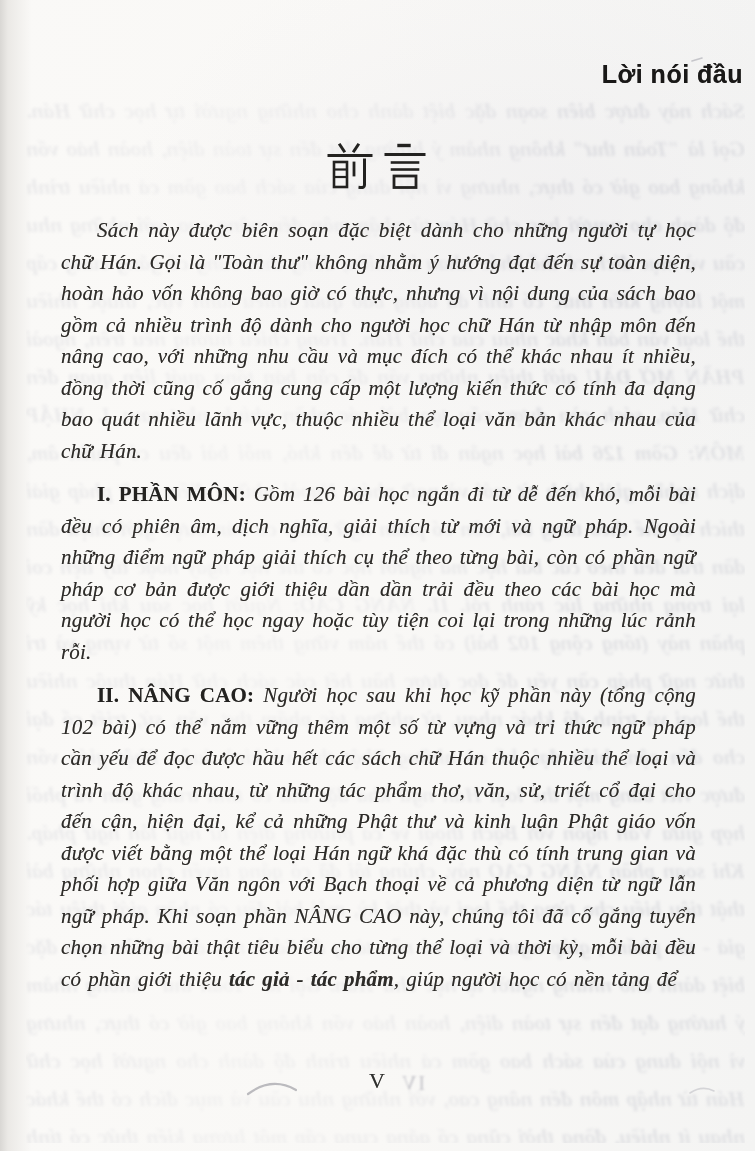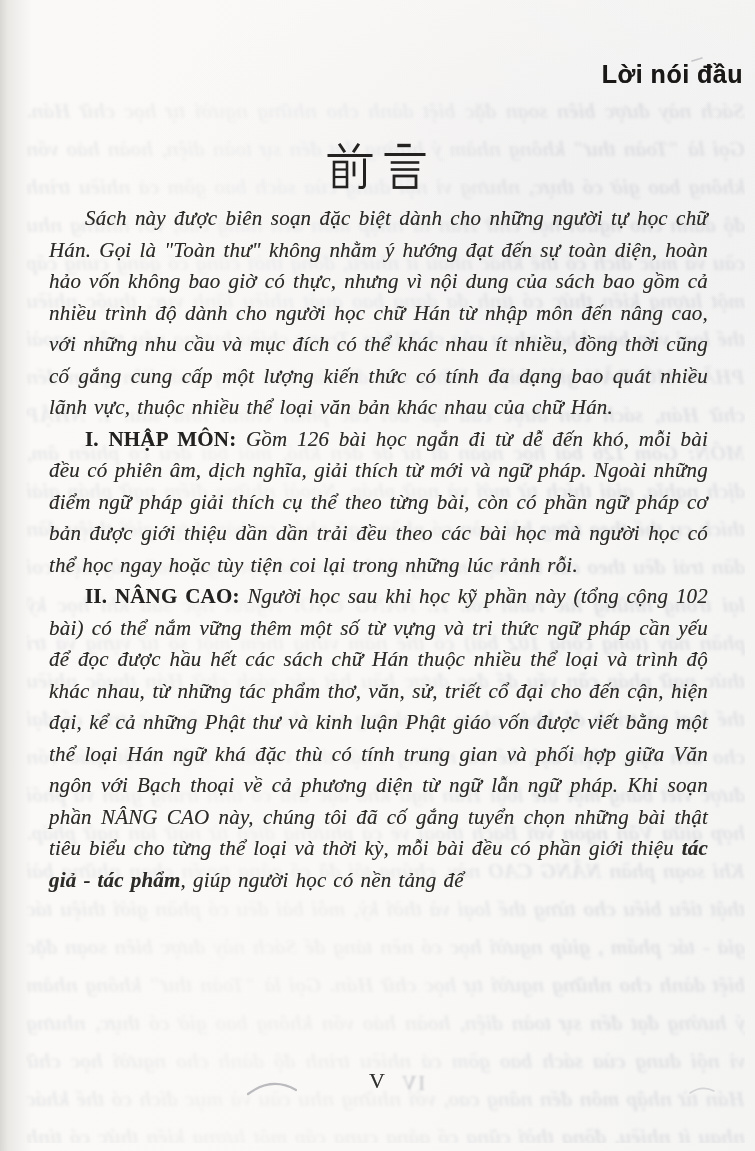--- a/index.html
+++ b/index.html
@@ -47,21 +47,21 @@
   .sr-only{position:absolute;width:1px;height:1px;overflow:hidden;clip:rect(0 0 0 0);opacity:0;}
   .body{
     position:absolute;top:203px;left:49px;width:659px;z-index:2;
     font-style:italic;
     font-size:21px;line-height:31.5px;
     letter-spacing:.2px;word-spacing:1.5px;
     color:#2d2b28;
     text-align:justify;
     text-shadow:0 0 .4px rgba(45,43,40,.45);
   }
-  .body p{margin:0;text-indent:36px;}
+  .body p{margin:12px;text-indent:36px;}
   .body b{font-style:normal;font-weight:700;color:#232220;}
   .bi{font-weight:700;font-style:italic;}
   .page-num{
     position:absolute;top:1068px;left:0;right:0;z-index:2;
     text-align:center;font-size:22px;font-style:normal;
     color:#30302e;letter-spacing:1px;
     text-shadow:0 0 .4px rgba(48,48,46,.5);
   }
   .ghost-page-num{
     position:absolute;top:1072px;left:400px;z-index:1;
@@ -103,21 +103,21 @@
         <path d="M60 12.5 L98 12.5" stroke-width="3"></path>
         <path d="M66 20.5 L92 20.5" stroke-width="2.6"></path>
         <path d="M66 27.5 L92 27.5" stroke-width="2.6"></path>
         <rect x="68" y="34" width="22" height="11.5" stroke-width="2.8"></rect>
       </g>
     </svg>
   </div>
 
   <div class="body">
     <p>Sách này được biên soạn đặc biệt dành cho những người tự học chữ Hán. Gọi là "Toàn thư" không nhằm ý hướng đạt đến sự toàn diện, hoàn hảo vốn không bao giờ có thực, nhưng vì nội dung của sách bao gồm cả nhiều trình độ dành cho người học chữ Hán từ nhập môn đến nâng cao, với những nhu cầu và mục đích có thể khác nhau ít nhiều, đồng thời cũng cố gắng cung cấp một lượng kiến thức có tính đa dạng bao quát nhiều lãnh vực, thuộc nhiều thể loại văn bản khác nhau của chữ Hán.</p>
-    <p><b>I. NHẬP MÔN:</b> <span>Gồm 126 bài học ngắn đi từ dễ đến khó, mỗi bài đều có phiên âm, dịch nghĩa, giải thích từ mới và ngữ pháp. Ngoài những điểm ngữ pháp giải thích cụ thể theo từng bài, còn có phần ngữ pháp cơ bản được giới thiệu dần dần trải đều theo các bài học mà người học có thể học ngay hoặc tùy tiện coi lại trong những lúc rảnh rỗi.</span></p>
+    <p><b>I. PHẦN MÔN:</b> <span>Gồm 126 bài học ngắn đi từ dễ đến khó, mỗi bài đều có phiên âm, dịch nghĩa, giải thích từ mới và ngữ pháp. Ngoài những điểm ngữ pháp giải thích cụ thể theo từng bài, còn có phần ngữ pháp cơ bản được giới thiệu dần dần trải đều theo các bài học mà người học có thể học ngay hoặc tùy tiện coi lại trong những lúc rảnh rỗi.</span></p>
     <p><b>II. NÂNG CAO:</b> <span>Người học sau khi học kỹ phần này (tổng cộng 102 bài) có thể nắm vững thêm một số từ vựng và tri thức ngữ pháp cần yếu để đọc được hầu hết các sách chữ Hán thuộc nhiều thể loại và trình độ khác nhau, từ những tác phẩm thơ, văn, sử, triết cổ đại cho đến cận, hiện đại, kể cả những Phật thư và kinh luận Phật giáo vốn được viết bằng một thể loại Hán ngữ khá đặc thù có tính trung gian và phối hợp giữa Văn ngôn với Bạch thoại về cả phương diện từ ngữ lẫn ngữ pháp. Khi soạn phần NÂNG CAO này, chúng tôi đã cố gắng tuyển chọn những bài thật tiêu biểu cho từng thể loại và thời kỳ, mỗi bài đều có phần giới thiệu </span><strong class="bi">tác giả - tác phẩm</strong><span>, giúp người học có nền tảng để</span></p>
   </div>
 
   <div class="page-num">V</div>
   <div class="ghost-page-num" aria-hidden="true">IV</div>
 
   <svg class="marks" width="755" height="1151" viewBox="0 0 755 1151" fill="none">
     <path d="M248 1094 Q272 1076 296 1090" stroke="rgba(110,110,122,0.45)" stroke-width="2.2" stroke-linecap="round"></path>
     <path d="M690 1093 Q702 1085 714 1091" stroke="rgba(140,140,152,0.30)" stroke-width="1.6" stroke-linecap="round"></path>
     <path d="M692 61 l10 -3" stroke="rgba(130,130,142,0.40)" stroke-width="1.6" stroke-linecap="round"></path>

